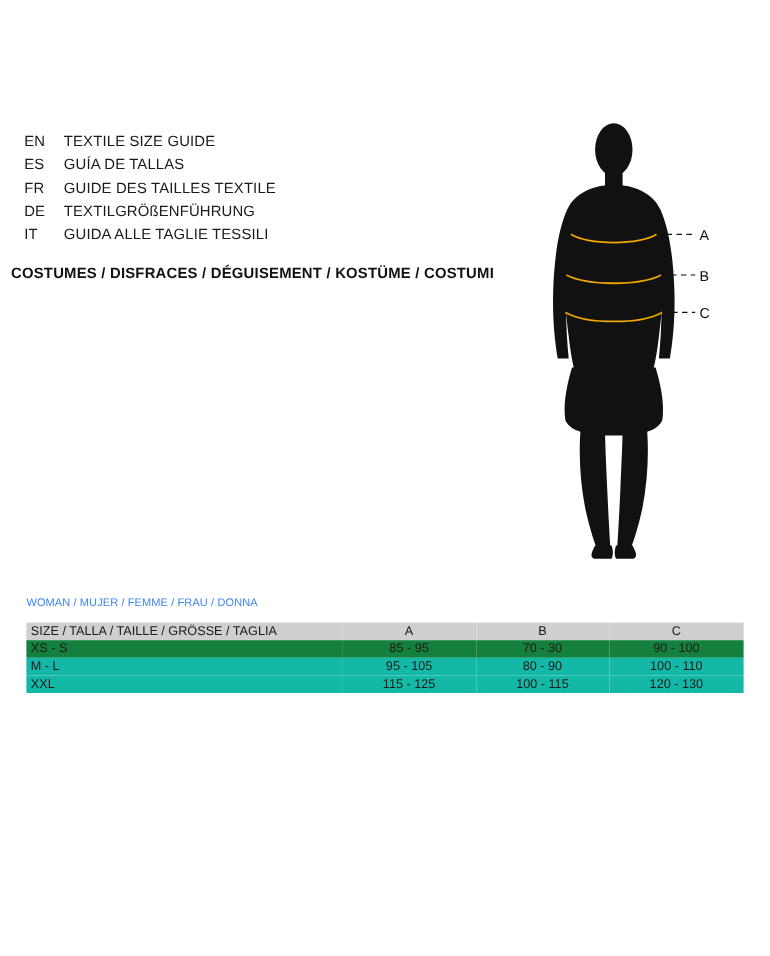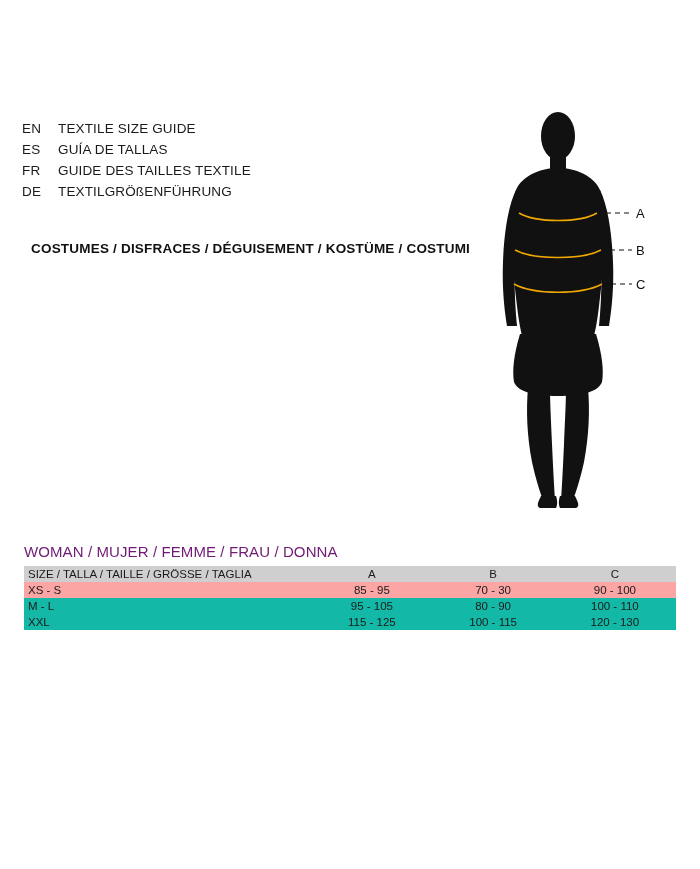--- a/index.html
+++ b/index.html
@@ -38,21 +38,21 @@
   .lang-code {
     width: 36px;
     flex: 0 0 36px;
   }
   .lang-text {
     flex: 1 1 auto;
   }
 
   .costumes-line {
     position: absolute;
-    left: 31px;
+    left: 10px;
     top: 241px;
     font-size: 13.5px;
     font-weight: bold;
     letter-spacing: 0.2px;
     color: #111111;
   }
 
   
   .figure-wrap {
     position: absolute;
@@ -73,22 +73,22 @@
     position: absolute;
     font-size: 13px;
     color: #111111;
   }
 
   
   .table-title {
     position: absolute;
     left: 24px;
     top: 543px;
-    font-size: 15px;
-    color: #701a75;
+    font-size: 10px;
+    color: #3b82f6;
     letter-spacing: 0.1px;
   }
   table.size-table {
     position: absolute;
     left: 24px;
     top: 566px;
     width: 652px;
     border-collapse: collapse;
     font-size: 11.5px;
     color: #1a1a1a;
@@ -109,21 +109,21 @@
     padding-left: 4px;
     width: 285px;
   }
   table.size-table tr.head {
     background: #cfcfcf;
   }
   table.size-table tr.alt {
     background: #14b8a6;
   }
   table.size-table tr.plain {
-    background: #fca5a5;
+    background: #15803d;
   }
   table.size-table col.c-a { width: 122px; }
   table.size-table col.c-b { width: 122px; }
   table.size-table col.c-c { width: 123px; }
 
   
   .legend {
     position: absolute;
     left: 24px;
     top: 688px;
@@ -147,20 +147,24 @@
       <span class="lang-code">ES</span>
       <span class="lang-text">GUÍA DE TALLAS</span>
     </div>
     <div class="lang-row">
       <span class="lang-code">FR</span>
       <span class="lang-text">GUIDE DES TAILLES TEXTILE</span>
     </div>
     <div class="lang-row">
       <span class="lang-code">DE</span>
       <span class="lang-text">TEXTILGRÖßENFÜHRUNG</span>
+    </div>
+    <div class="lang-row">
+      <span class="lang-code">IT</span>
+      <span class="lang-text">GUIDA ALLE TAGLIE TESSILI</span>
     </div>
   </div>
 
   <div class="costumes-line">COSTUMES / DISFRACES / DÉGUISEMENT / KOSTÜME / COSTUMI</div>
 
   <div class="figure-wrap">
     <svg class="figure-svg" width="200" height="400" viewBox="0 0 200 400" xmlns="http://www.w3.org/2000/svg">
       <g fill="#111111">
 
         <ellipse cx="88" cy="26" rx="17" ry="24"></ellipse>

